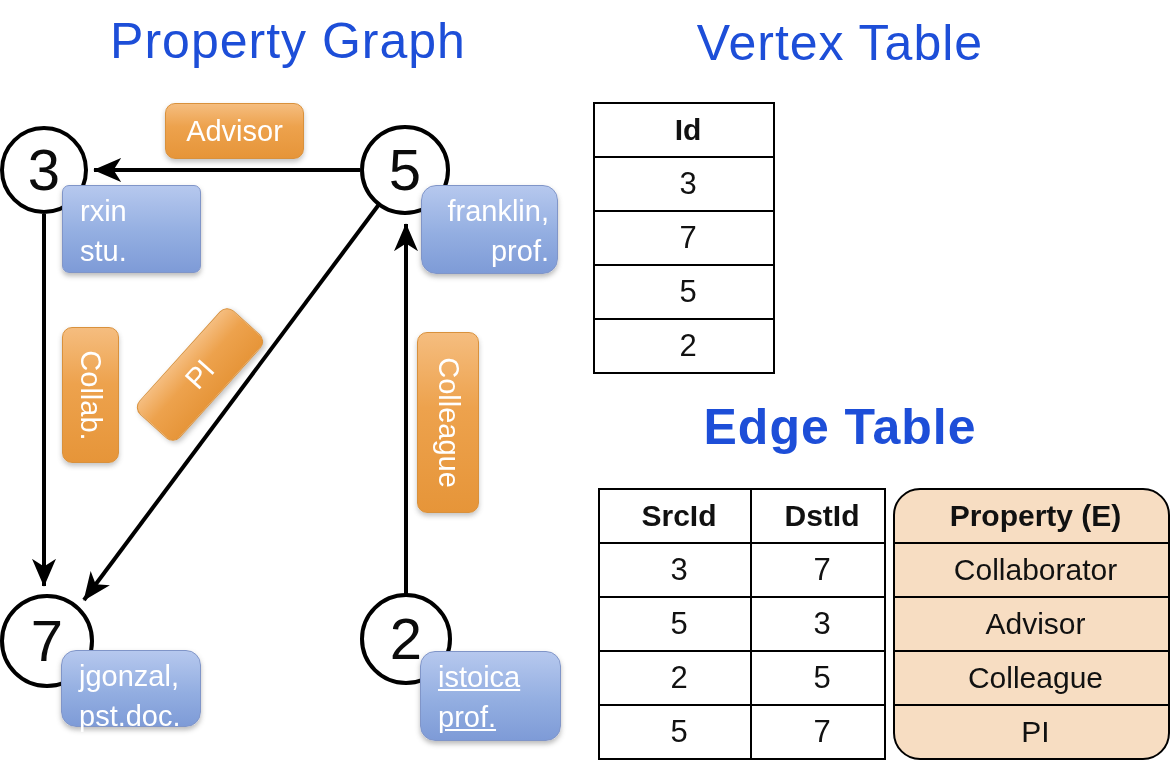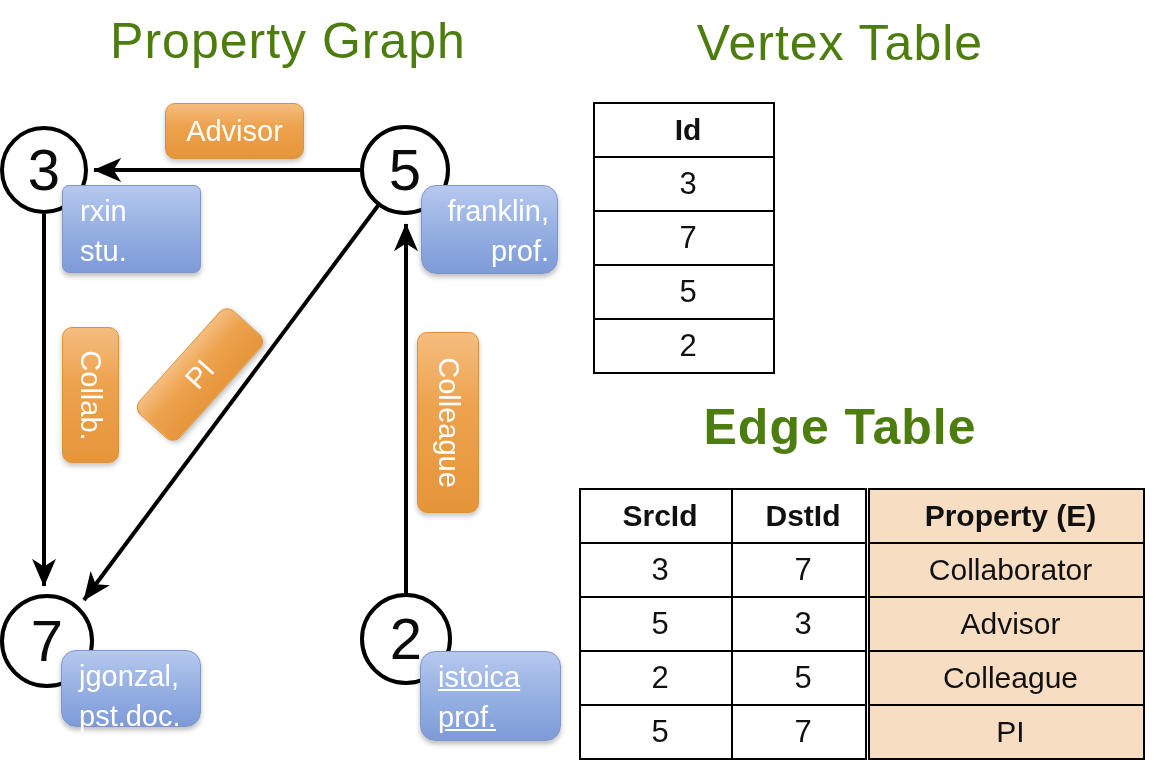--- a/index.html
+++ b/index.html
@@ -2,21 +2,21 @@
 <html><head>
 <meta charset="utf-8">
 <style>
   html,body { margin:0; padding:0; }
   body {
     width:1170px; height:760px; position:relative; overflow:hidden;
     background:#ffffff; font-family:"Liberation Sans", sans-serif; color:#111;
   }
   .title {
     position:absolute; text-align:center; font-size:50px; font-weight:400;
-    color:#4d7c0f; letter-spacing:1px; white-space:nowrap;
+    color:#1d4ed8; letter-spacing:1px; white-space:nowrap;
   }
   .graph-title  { left:62px;  top:12px;  width:452px; }
   .vertex-title { left:610px; top:14px;  width:460px; }
   .edge-title   { left:610px; top:398px; width:460px;font-weight:bold; }
 
   .graph-svg { position:absolute; left:0; top:0; }
   .gline { stroke:#000; stroke-width:4; fill:none; }
   .gnode { fill:#fff; stroke:#000; stroke-width:4; }
   .gnum  { font-size:58px; fill:#0b0b0b; text-anchor:middle; font-family:"Liberation Sans",sans-serif; }
 
@@ -42,36 +42,36 @@
     padding:5px 8px 5px 17px; box-shadow:0 3px 5px rgba(60,60,60,0.35);
   }
   .vlabel span { display:block; }
   .rxin     { left:62px;  top:185px; width:139px; height:88px;border-radius:7px; }
   .franklin { left:421px; top:185px; width:137px; height:89px;text-align:right; }
   .jgonzal  { left:61px;  top:650px; width:140px; height:77px; }
   .istoica  { left:420px; top:651px; width:141px; height:90px;text-decoration:underline; }
 
   
   .vtable { position:absolute; left:593px; top:102px; display:flex; gap:9px; }
-  .etable { position:absolute; left:579px; top:488px; display:flex; gap:1px; }
+  .etable { position:absolute; left:598px; top:488px; display:flex; gap:7px; }
   .tbox { box-sizing:border-box; border:2px solid #000; background:#fff; }
   .trow {
     height:52px; border-top:2px solid #000;
     display:flex; align-items:center; justify-content:center;
     font-size:31px; white-space:nowrap;padding-left:8px;
   }
   .tbox > .trow:first-child { border-top:none; }
   .th { font-weight:bold; font-size:30px; }
   .id-box    { width:182px; }
   .vprop-box { width:375px; background:#d6e1f3; }
   .ebox1 { width:288px; display:grid; grid-template-columns:150px 134px; }
   .ebox1 .trow { border-top:2px solid #000; }
   .ebox1 .trow.r0 { border-top:none; }
   .ebox1 .trow.c2 { border-left:2px solid #000; }
-  .eprop-box { width:277px; background:#f7ddc2; }
+  .eprop-box { width:277px; background:#f7ddc2;border-radius:27px; }
   .eprop-box .trow { font-size:30px; }
 </style>
 </head>
 <body>
 
 <div class="title graph-title">Property Graph</div>
 <div class="title vertex-title">Vertex Table</div>
 <div class="title edge-title">Edge Table</div>
 
 <svg class="graph-svg" width="585" height="760" viewBox="0 0 585 760">

